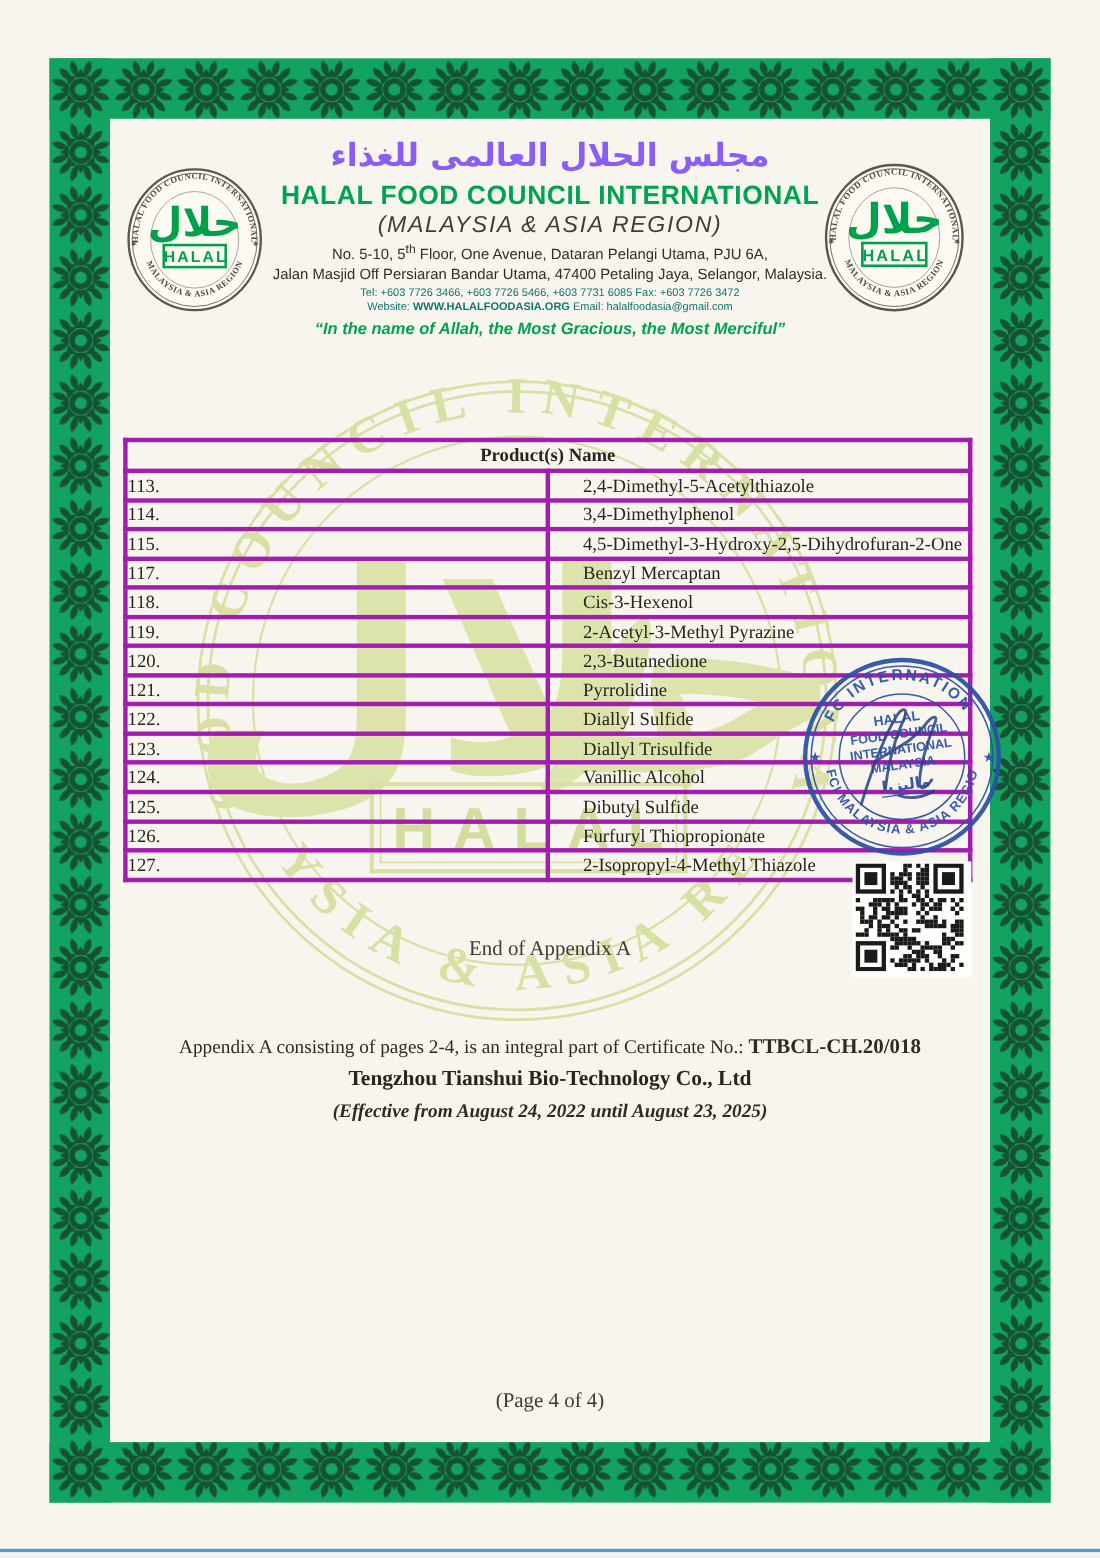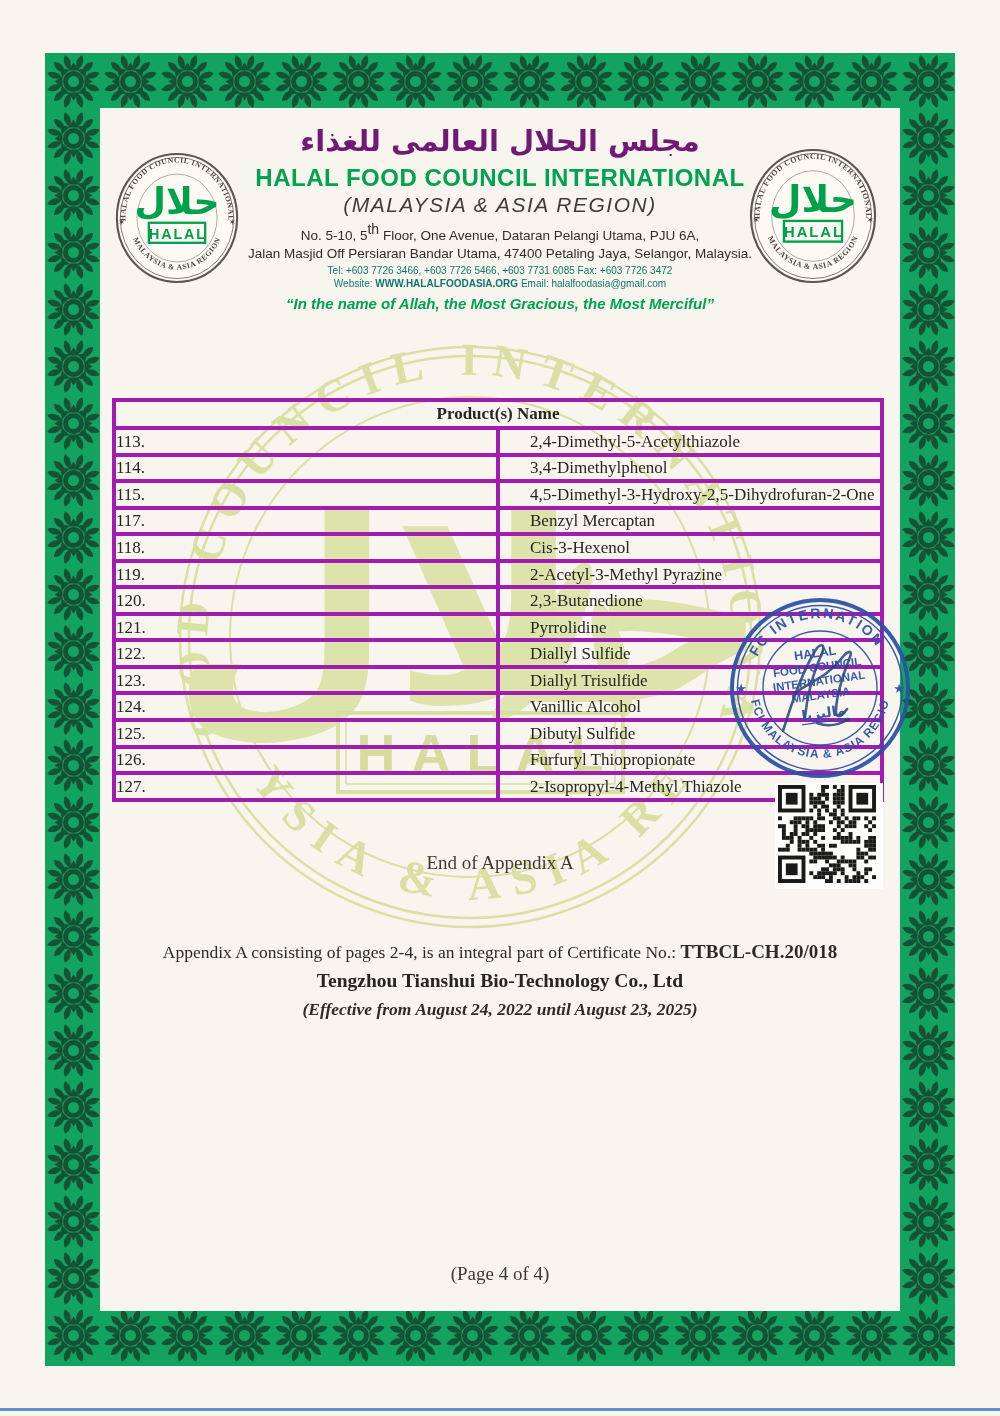--- a/index.html
+++ b/index.html
@@ -5,25 +5,25 @@
   html,body{margin:0;padding:0;}
   body{background:#e8e6df;}
   .page{
     position:relative; width:1000px; height:1416px; margin:0 auto;
     background:#f8f5ee; overflow:hidden;
     font-family:"Liberation Serif","DejaVu Serif",serif; color:#2f2e29;
   }
   .abs{position:absolute;}
   
   .header-block{left:100px; top:124px; width:800px; text-align:center; z-index:3;}
-  .arabic-title{font-family:"DejaVu Sans",sans-serif; font-size:29px; font-weight:bold; color:#701a75; line-height:1.2; direction:rtl;}
+  .arabic-title{font-family:"DejaVu Sans",sans-serif; font-size:29px; font-weight:bold; color:#8b5cf6; line-height:1.2; direction:rtl;}
   .org-name{font-family:"Liberation Sans",sans-serif; font-size:24px; font-weight:bold; color:#00a34f; letter-spacing:.5px; margin-top:5px;}
   .region-name{font-family:"Liberation Sans",sans-serif; font-size:21px; font-style:italic; color:#3e3d37; letter-spacing:1.5px; margin-top:1px;}
   .addr{font-family:"Liberation Sans",sans-serif; font-size:13.5px; color:#2f2e29; line-height:1.38; margin-top:3px;}
-  .addr sup{font-size:14px;}
+  .addr sup{font-size:11px;}
   .contact{font-family:"Liberation Sans",sans-serif; font-size:10px; color:#0f766e; line-height:1.38;}
   .weblink{font-weight:bold;}
   .tagline{font-family:"Liberation Sans",sans-serif; font-size:15px; font-style:italic; font-weight:600; color:#00a34f; margin-top:4px;}
   
   .products-table{
     left:112px; top:398px; width:772px; z-index:3;
     border-collapse:collapse; table-layout:fixed;
     font-size:17px; color:#26251f; background:transparent;
   }
   .products-table th, .products-table td{border:4px solid #a21caf; padding:0;}

